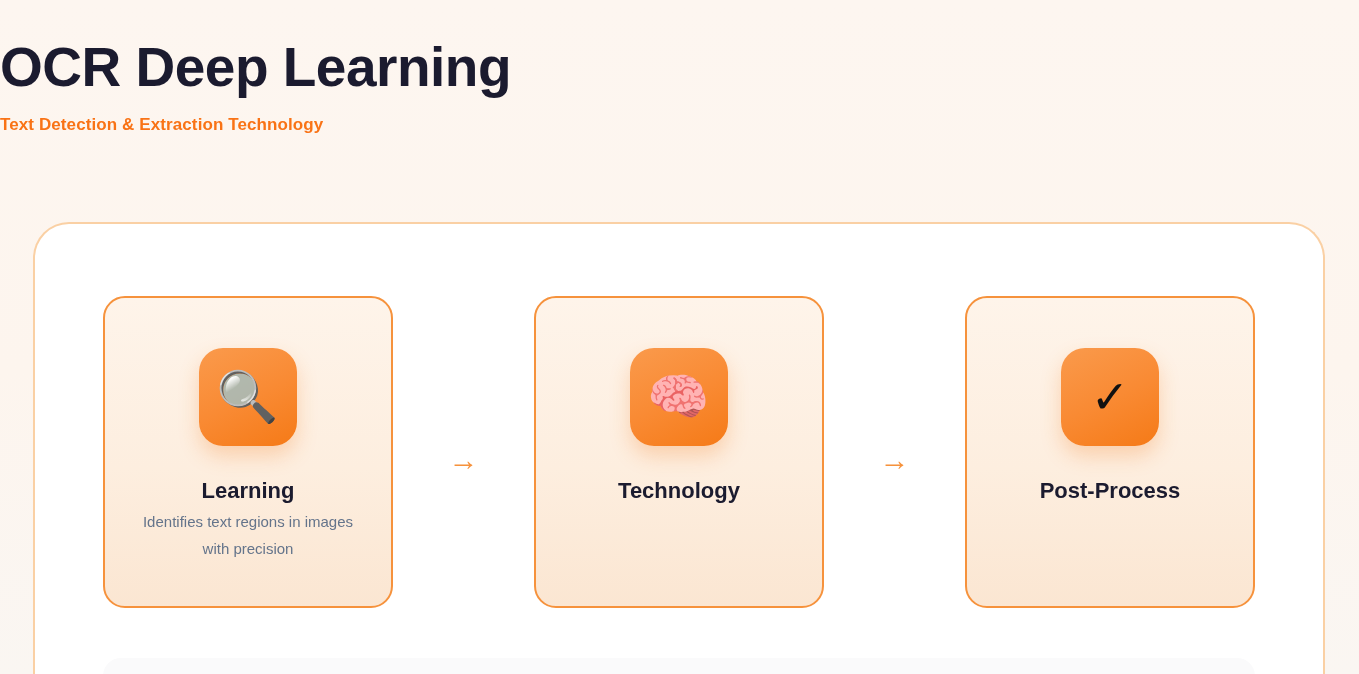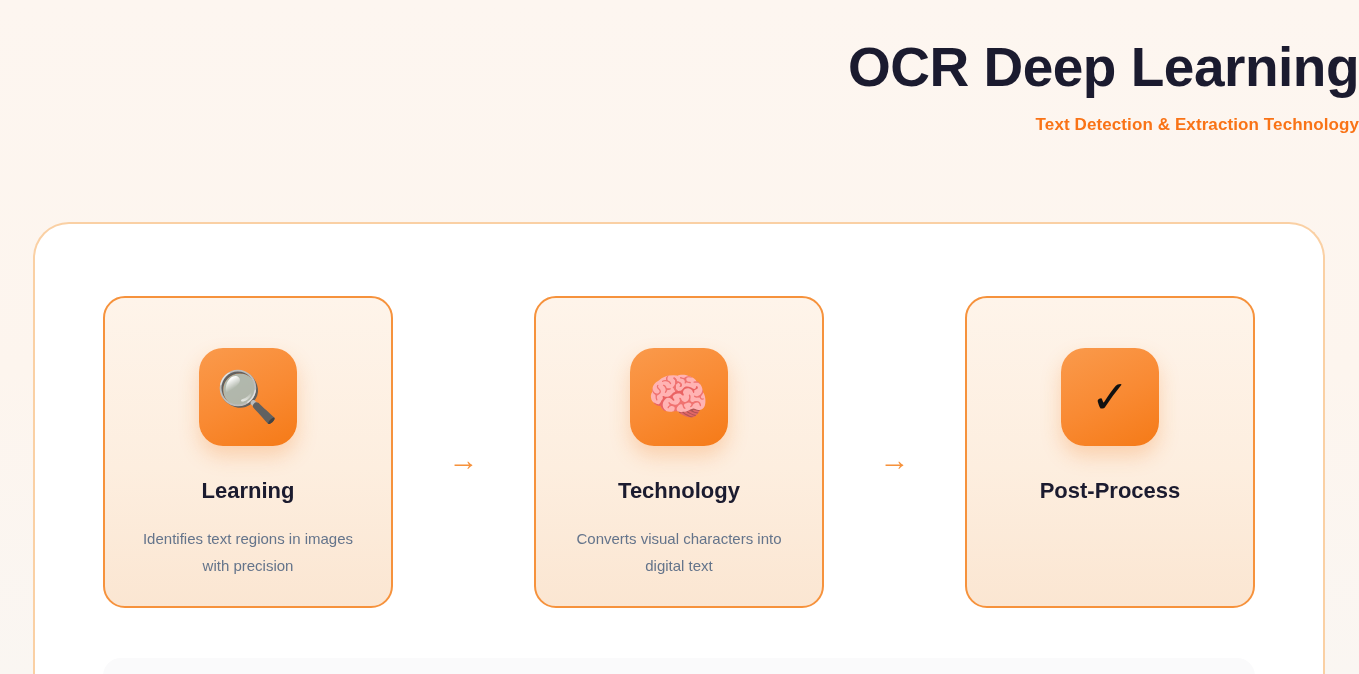--- a/index.html
+++ b/index.html
@@ -12,38 +12,37 @@
 
   body {
     font-family: "Liberation Sans", sans-serif;
     background: linear-gradient(180deg, #FDF6F0 0%, #FDF5EE 55%, #FAF6F2 100%);
     position: relative;
   }
 
   
   .header {
     padding-top: 36px;
-    text-align: right;
+    text-align: left;
   }
 
   .page-title {
     font-size: 55px;
     font-weight: bold;
     color: #1B1B2F;
     letter-spacing: -0.5px;
     line-height: 1.15;
   }
 
   .page-subtitle {
     margin-top: 16px;
     font-size: 17px;
     font-weight: bold;
     color: #F97316;
     letter-spacing: 0.1px;
-    padding-left: 28px;
   }
 
   
   .panel {
     position: absolute;
     left: 33px;
     top: 222px;
     width: 1292px;
     height: 452px;
     background: #FFFFFF;
@@ -95,21 +94,21 @@
   }
 
   .step-title {
     margin-top: 32px;
     font-size: 22px;
     font-weight: bold;
     color: #1B1B2F;
   }
 
   .step-desc {
-    margin-top: 21px;
+    margin-top: 4px;
     font-size: 15px;
     color: #64748B;
     line-height: 27px;
     text-align: center;
     width: 230px;
   }
 
   
   .arrow {
     width: 141px;
@@ -148,21 +147,20 @@
       <div class="icon-tile">🔍</div>
       <div class="step-title">Learning</div>
       <div class="step-desc">Identifies text regions in images with precision</div>
     </div>
 
     <div class="arrow">→</div>
 
     <div class="step-card">
       <div class="icon-tile">🧠</div>
       <div class="step-title">Technology</div>
-      <div class="step-desc">Converts visual characters into digital text</div>
     </div>
 
     <div class="arrow">→</div>
 
     <div class="step-card">
       <div class="icon-tile check-tile">✓</div>
       <div class="step-title">Post-Process</div>
     </div>
 
   </div>

